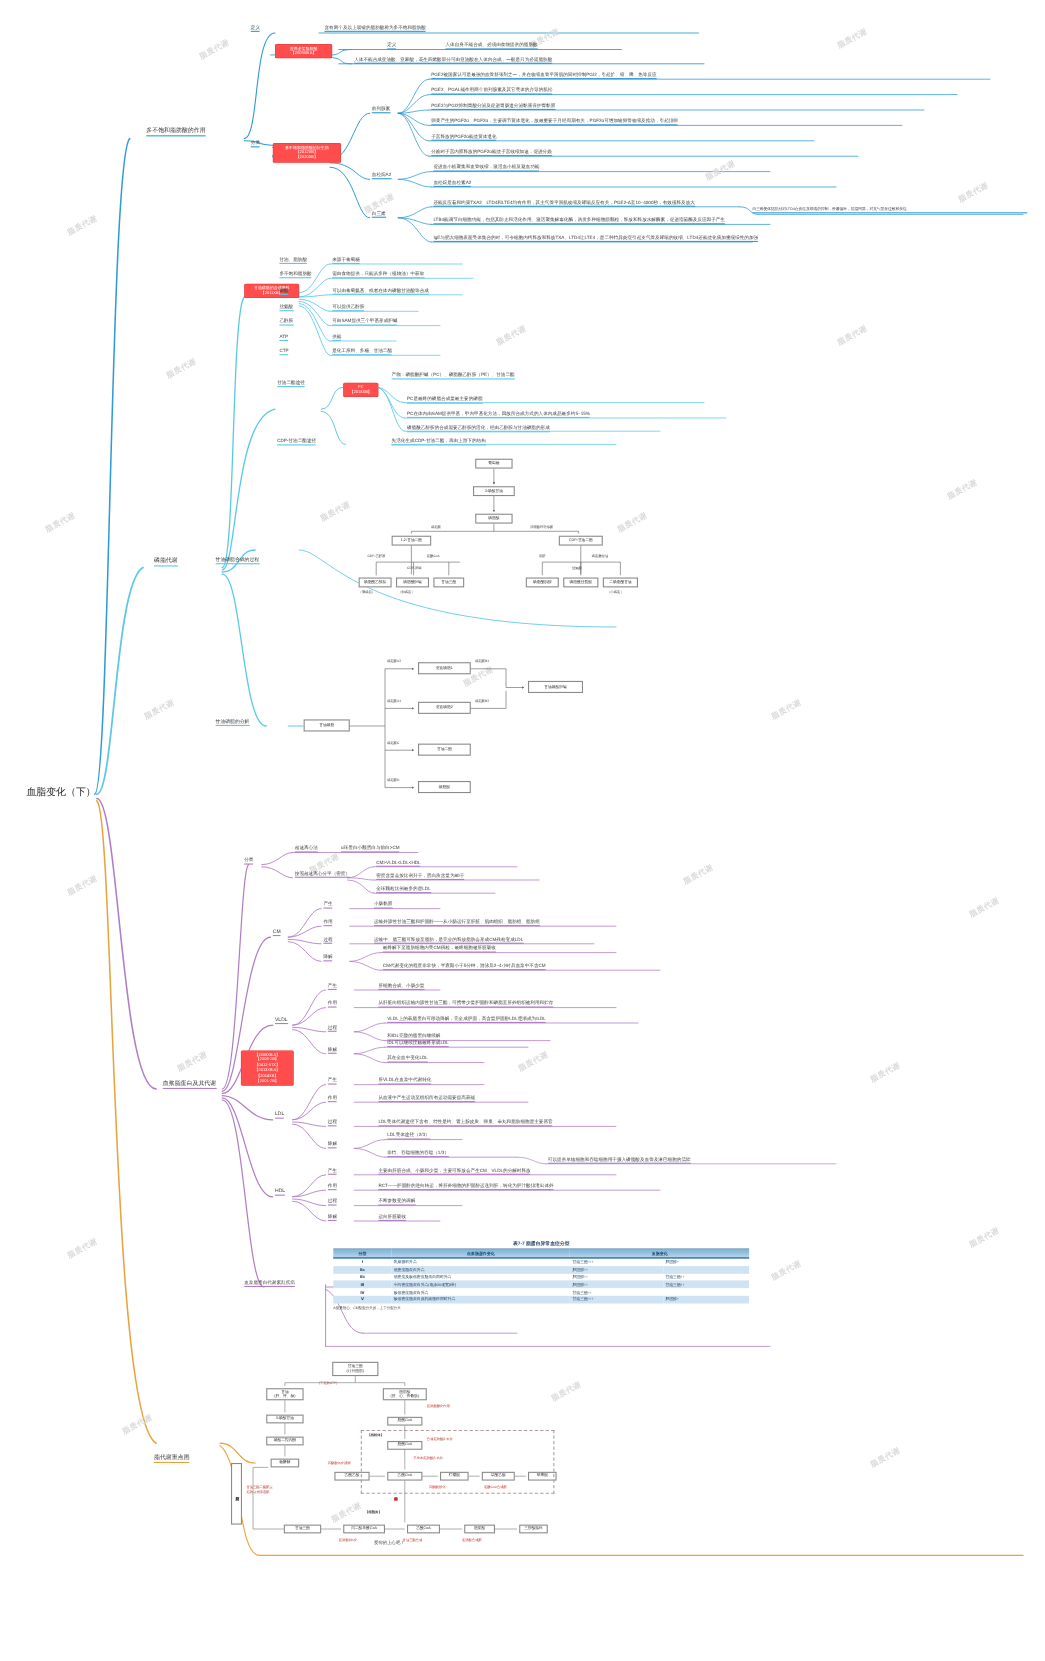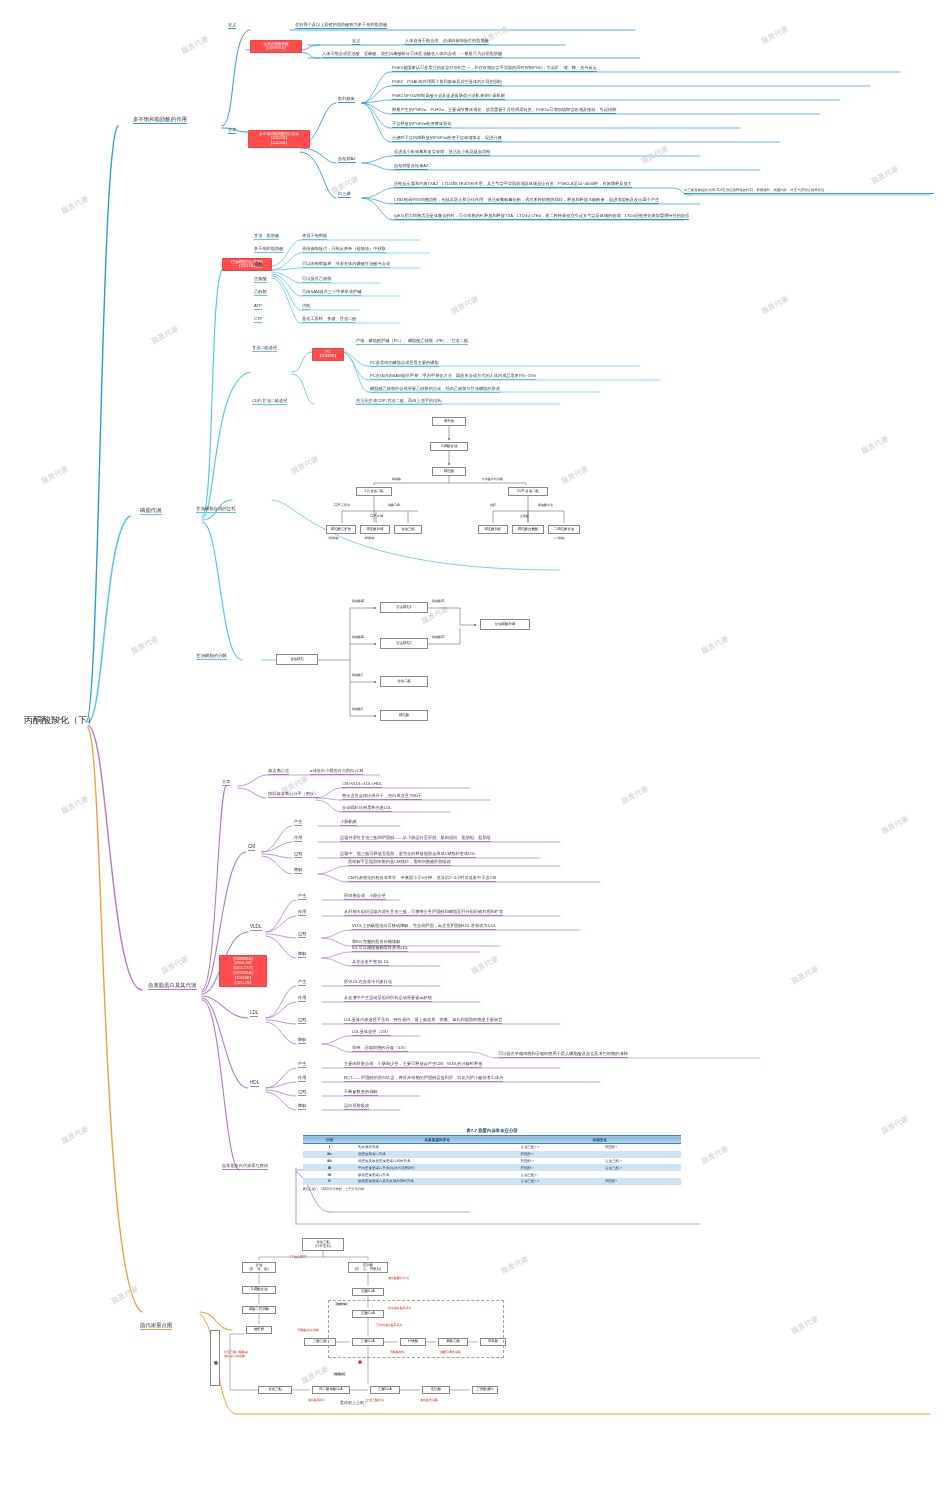--- a/index.html
+++ b/index.html
@@ -252,21 +252,21 @@
   <div class="wm" style="left:470px;top:960px;">脂质代谢</div>
   <div class="wm" style="left:790px;top:970px;">脂质代谢</div>
   <div class="wm" style="left:60px;top:1130px;">脂质代谢</div>
   <div class="wm" style="left:700px;top:1150px;">脂质代谢</div>
   <div class="wm" style="left:880px;top:1120px;">脂质代谢</div>
   <div class="wm" style="left:110px;top:1290px;">脂质代谢</div>
   <div class="wm" style="left:500px;top:1260px;">脂质代谢</div>
   <div class="wm" style="left:790px;top:1320px;">脂质代谢</div>
   <div class="wm" style="left:300px;top:1370px;">脂质代谢</div>
 
-  <div class="node root" style="left:24px;top:715px;">丙酮酸羧化（下）</div>
+  <div class="node root" style="left:24px;top:715px;">血脂变化（下）</div>
 
   <div class="node b1 uline blue" style="left:133px;top:116px;">多不饱和脂肪酸的作用</div>
 
   <div class="node lbl uline blue" style="left:228px;top:22px;">定义</div>
   <div class="node lbl uline blue" style="left:295px;top:22px;">含有两个及以上双键的脂肪酸称为多不饱和脂肪酸</div>
 
   <div class="node lbl uline blue" style="left:228px;top:127px;">分类</div>
 
   <div class="node redbox" style="left:250px;top:40px;width:52px;">
     <div>营养必需脂肪酸</div>

